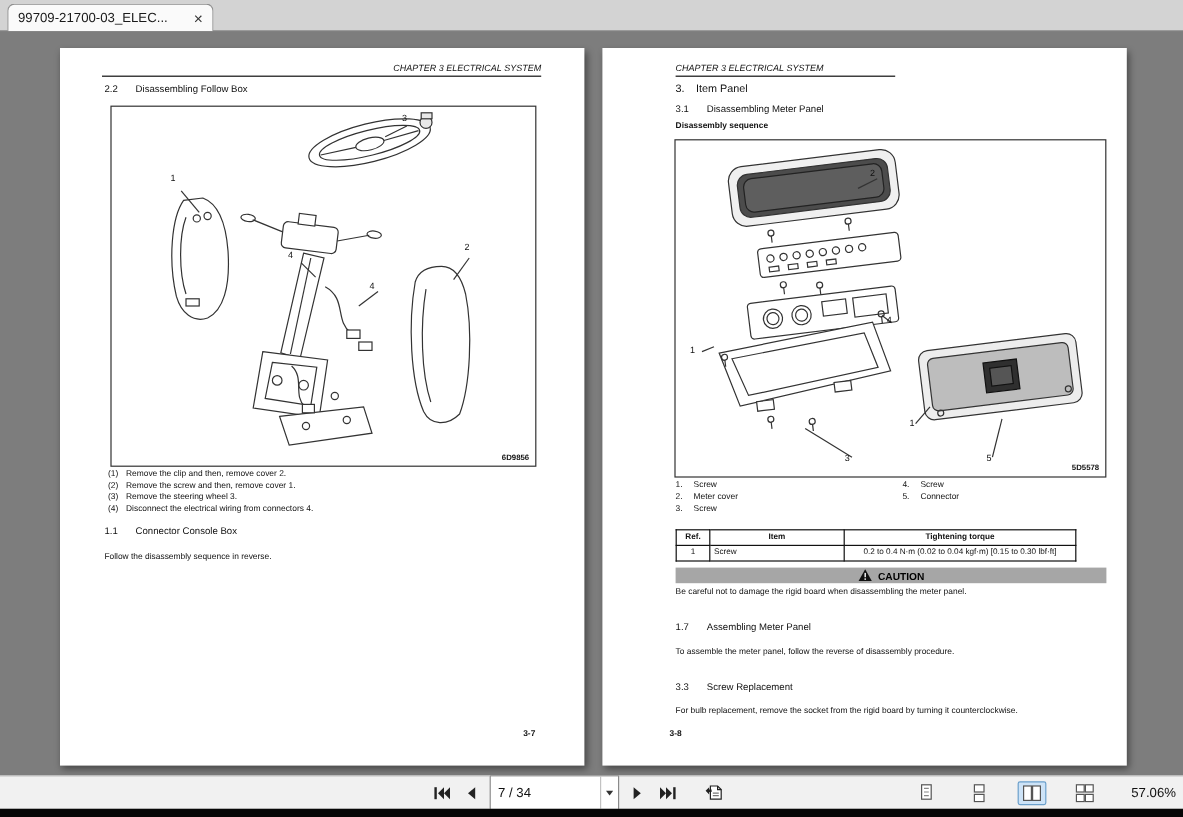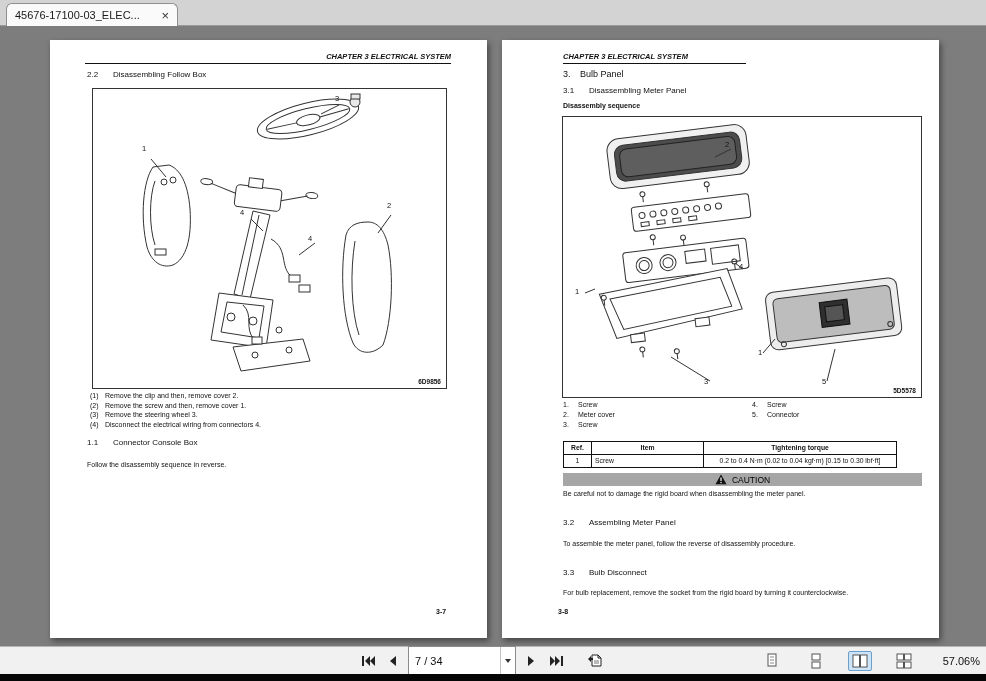--- a/index.html
+++ b/index.html
@@ -12,21 +12,21 @@
   .tab{position:absolute;left:6px;top:3px;width:172px;height:23px;background:#fafafa;border:1px solid #8f8f8f;border-bottom:none;border-radius:6px 6px 0 0;display:flex;align-items:center;padding:0 8px;gap:6px}
   .tab-title{font-size:11px;color:#1a1a1a;white-space:nowrap;overflow:hidden;flex:1}
   .tab-close{font-size:13px;color:#333;line-height:1}
 
   
   .content{position:absolute;top:26px;left:0;right:0;height:620px;background:#7d7d7d}
   .page{position:absolute;top:14px;width:437px;height:598px;background:#fff;box-shadow:2px 3px 6px rgba(0,0,0,.45);color:#111}
   .page-left{left:50px}
   .page-right{left:502px}
 
-  .hdr{position:absolute;top:12px;font-style:italic;font-weight:bold;font-size:7.5px;border-bottom:1px solid #111;padding-bottom:2px;white-space:nowrap}
+  .hdr{position:absolute;top:12px;font-style:italic;font-weight:normal;font-size:7.5px;border-bottom:1px solid #111;padding-bottom:2px;white-space:nowrap}
   .hdr-l{left:35px;width:366px;text-align:right}
   .hdr-r{left:61px;width:183px;text-align:left}
 
   .sec{position:absolute;display:flex;font-weight:normal;white-space:nowrap}
   .sec .n{flex:none}
   .f8{font-size:8px}.f9{font-size:9px}
   .nw26{width:26px}.nw17{width:17px}
 
   .fig{position:absolute;border:1px solid #333;background:#fff}
   .fig svg{position:absolute;left:0;top:0}
@@ -44,21 +44,21 @@
   .parts{position:absolute;font-size:7px}
   .parts .row{display:flex;margin-bottom:2.8px}
   .parts .n{width:15px;flex:none}
 
   .tbl{position:absolute;border-collapse:collapse;font-size:6.8px}
   .tbl th,.tbl td{border:1px solid #111;padding:2px 3px;line-height:1.2}
   .tbl th{font-weight:bold;text-align:center}
   .c{text-align:center}
   .w-ref{width:28px}.w-item{width:112px}.w-tq{width:193px}
 
-  .caution{position:absolute;background:#a6a6a6;height:13px;display:flex;align-items:center;justify-content:center;gap:5px;font-weight:normal;font-size:8.5px;color:#000}
+  .caution{position:absolute;background:#a6a6a6;height:13px;display:flex;align-items:center;justify-content:center;gap:5px;font-weight:bold;font-size:8.5px;color:#000}
 
   
   .toolbar{position:absolute;left:0;right:0;top:646px;height:28px;background:#f1f1f1;border-top:1px solid #b5b5b5}
   .tb-center{position:absolute;left:358px;top:0;height:100%;display:flex;align-items:center;gap:5px}
   .tb-btn{width:20px;height:20px;display:flex;align-items:center;justify-content:center;border-radius:2px}
   .combo{width:108px;height:29px;background:#fff;border:1px solid #8a8a8a;display:flex;align-items:center}
   .combo .val{flex:1;padding-left:6px;font-size:11px;color:#111}
   .combo .dd{width:15px;height:100%;border-left:1px solid #c2c2c2;display:flex;align-items:center;justify-content:center}
   .arrow-down{width:0;height:0;border-left:3.5px solid transparent;border-right:3.5px solid transparent;border-top:4px solid #333}
   .tb-gap{width:8px}
@@ -69,21 +69,21 @@
 
   .blackbar{position:absolute;left:0;right:0;bottom:0;height:7px;background:#060606}
 </style>
 </head>
 <body>
 
 <div class="app">
 
   <div class="tabbar">
     <div class="tab">
-      <span class="tab-title">45676-17100-03_ELEC...</span>
+      <span class="tab-title">99709-21700-03_ELEC...</span>
       <span class="tab-close">×</span>
     </div>
   </div>
 
   <div class="content">
 
     <div class="page page-left">
       <div class="hdr hdr-l">CHAPTER 3 ELECTRICAL SYSTEM</div>
 
       <div class="sec f8" style="left:37px;top:30px">
@@ -173,21 +173,21 @@
       </div>
       <div class="body-txt" style="left:37px;top:421px">Follow the disassembly sequence in reverse.</div>
       <div class="pageno" style="left:386px;top:568px">3-7</div>
     </div>
 
     <div class="page page-right">
       <div class="hdr hdr-r">CHAPTER 3 ELECTRICAL SYSTEM</div>
 
       <div class="sec f9" style="left:61px;top:29px">
         <span class="n nw17">3.</span>
-        <span>Bulb Panel</span>
+        <span>Item Panel</span>
       </div>
       <div class="sec f8" style="left:61px;top:46px">
         <span class="n nw26">3.1</span>
         <span>Disassembling Meter Panel</span>
       </div>
       <div class="body-txt bold" style="left:61px;top:62px">Disassembly sequence</div>
 
       <div class="fig" style="left:60px;top:76px;width:360px;height:282px">
         <svg width="360" height="282" viewBox="0 0 360 282">
           <g stroke="#333" fill="none" stroke-width="1">
@@ -305,28 +305,28 @@
         <svg width="12" height="11" viewBox="0 0 14 13">
           <polygon points="7,0.5 13.5,12 0.5,12" fill="#111"></polygon>
           <rect x="6.3" y="4" width="1.4" height="4.3" fill="#fff"></rect>
           <rect x="6.3" y="9.4" width="1.4" height="1.5" fill="#fff"></rect>
         </svg>
         <span>CAUTION</span>
       </div>
       <div class="body-txt" style="left:61px;top:450px">Be careful not to damage the rigid board when disassembling the meter panel.</div>
 
       <div class="sec f8" style="left:61px;top:478px">
-        <span class="n nw26">3.2</span>
+        <span class="n nw26">1.7</span>
         <span>Assembling Meter Panel</span>
       </div>
       <div class="body-txt" style="left:61px;top:500px">To assemble the meter panel, follow the reverse of disassembly procedure.</div>
 
       <div class="sec f8" style="left:61px;top:528px">
         <span class="n nw26">3.3</span>
-        <span>Bulb Disconnect</span>
+        <span>Screw Replacement</span>
       </div>
       <div class="body-txt" style="left:61px;top:549px">For bulb replacement, remove the socket from the rigid board by turning it counterclockwise.</div>
 
       <div class="pageno" style="left:56px;top:568px">3-8</div>
     </div>
   </div>
 
   <div class="toolbar">
     <div class="tb-center">
       <div class="tb-btn">

